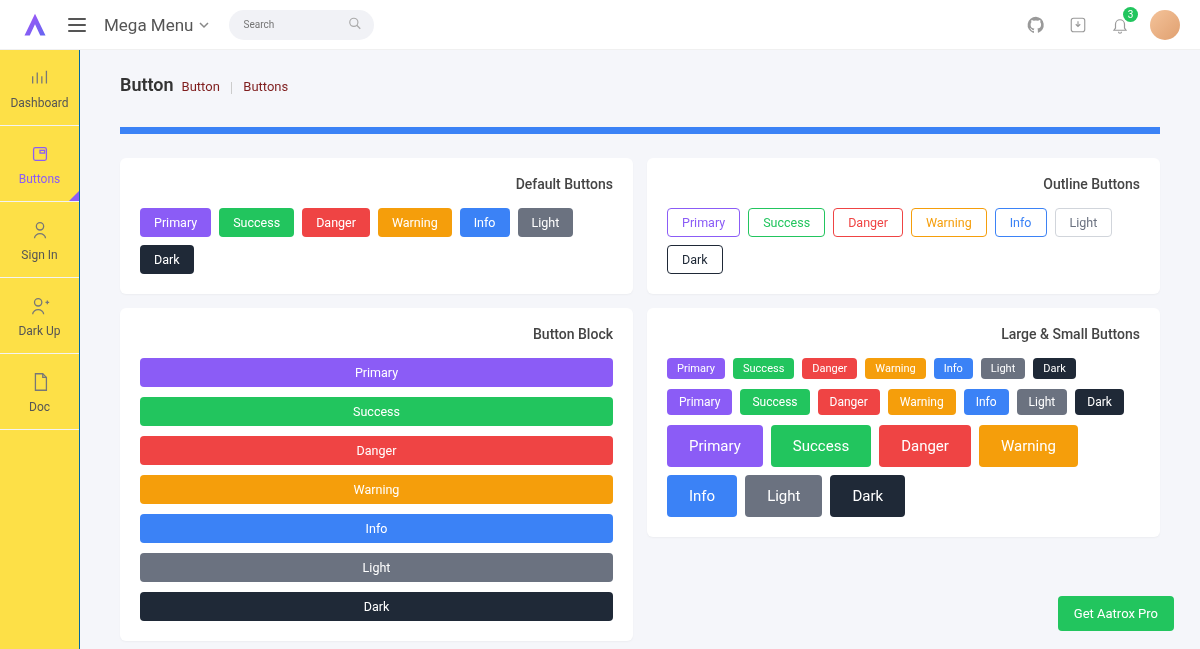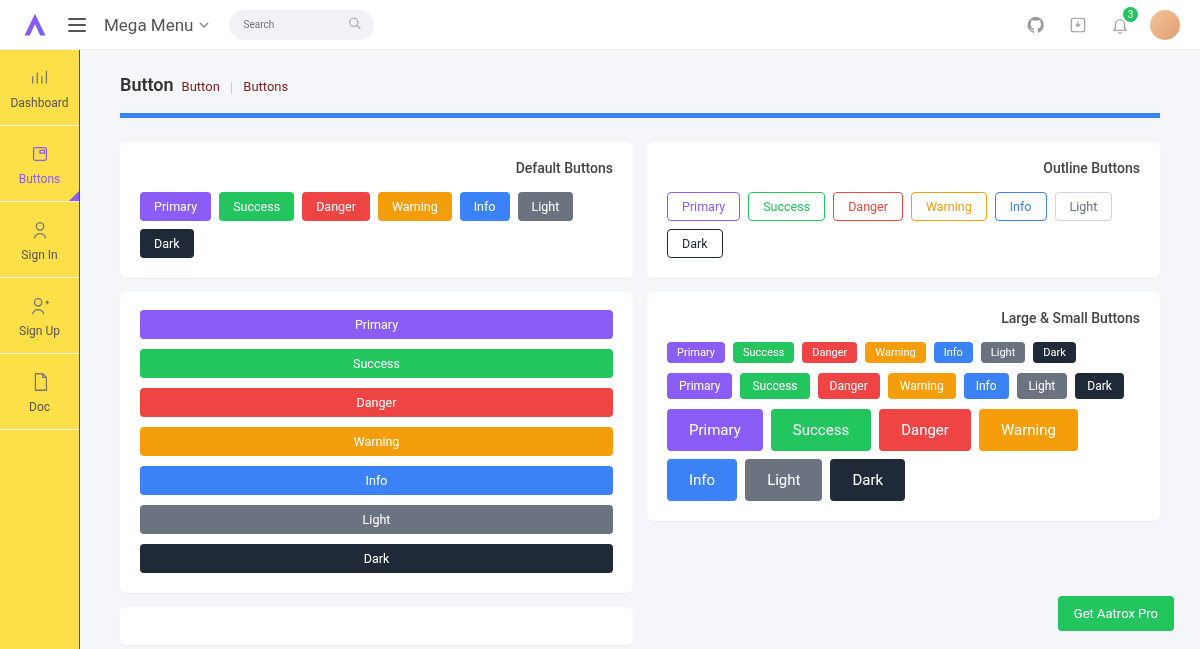--- a/index.html
+++ b/index.html
@@ -19,21 +19,21 @@
 .badge { position: absolute; top: -6px; right: -6px; min-width: 15px; height: 15px; background: #22c55e; color: #fff; font-size: 10px; border-radius: 8px; display: flex; align-items: center; justify-content: center; padding: 0 3px; }
 .avatar { width: 30px; height: 30px; border-radius: 50%; background: linear-gradient(135deg,#f4c39a,#e0a070); cursor: pointer; }
 
 .sidebar { position: fixed; top: 50px; left: 0; bottom: 0; width: 80px; background: #fde047; border-right: 1px solid #0369a1; z-index: 90; }
 .side-item { height: 76px; display: flex; flex-direction: column; align-items: center; justify-content: center; gap: 6px; font-size: 12px; color: #555; cursor: pointer; border-bottom: 1px solid #f3f3f3; position: relative; }
 .side-item.active { color: #8b5cf6; }
 .side-item.active::after { content: ''; position: absolute; bottom: 0; right: 0; width: 0; height: 0; border-style: solid; border-width: 0 0 10px 10px; border-color: transparent transparent #8b5cf6 transparent; }
 .side-icon { width: 24px; height: 24px; display: flex; align-items: center; justify-content: center; }
 
 .content { margin-left: 80px; margin-top: 50px; padding: 24px 40px 60px; min-height: calc(100vh - 50px); }
-.page-head { display: flex; align-items: baseline; gap: 8px; padding-bottom: 18px; border-bottom: 5px solid #3b82f6; margin-bottom: 24px; }
+.page-head { display: flex; align-items: baseline; gap: 8px; padding-bottom: 32px; border-bottom: 7px solid #3b82f6; margin-bottom: 24px; }
 .page-title { font-size: 18px; font-weight: 600; color: #333; }
 .crumb { font-size: 13px; color: #7f1d1d; }
 .crumb-sep { display: inline-block; width: 1px; height: 12px; background: #ccc; margin: 0 8px; vertical-align: middle; }
 
 .grid { display: grid; grid-template-columns: 1fr 1fr; gap: 14px; }
 .card { background: #fff; border-radius: 6px; padding: 18px 20px 20px; box-shadow: 0 1px 2px rgba(0,0,0,0.04); }
 .card-title { font-size: 14px; font-weight: 500; color: #444; margin-bottom: 16px; text-align: right; }
 .btn-row { display: flex; flex-wrap: wrap; gap: 8px; }
 .btn-col { display: flex; flex-direction: column; gap: 10px; }
 
@@ -153,21 +153,21 @@
     <span>Sign In</span>
   </div>
   <div class="side-item">
     <span class="side-icon">
         <svg width="22" height="22" viewBox="0 0 24 24" fill="none" stroke="#777" stroke-width="1.4">
           <circle cx="10" cy="8" r="4"></circle>
           <path d="M4 21c0-3 3-5 6-5s6 2 6 5"></path>
           <path d="M18 8h4m-2-2v4"></path>
         </svg>
       </span>
-    <span>Sign Up</span>
+    <span>Dark Up</span>
   </div>
   <div class="side-item">
     <span class="side-icon">
         <svg width="22" height="22" viewBox="0 0 24 24" fill="none" stroke="#777" stroke-width="1.4">
           <path d="M7 3h8l4 4v14H7z"></path>
           <path d="M15 3v4h4"></path>
         </svg>
       </span>
     <span>Doc</span>
   </div>
@@ -192,20 +192,21 @@
           <button class="btn btn-success">Success</button>
           <button class="btn btn-danger">Danger</button>
           <button class="btn btn-warning">Warning</button>
           <button class="btn btn-info">Info</button>
           <button class="btn btn-light">Light</button>
           <button class="btn btn-dark">Dark</button>
         </div>
       </div>
 
       <div class="card">
+        <div class="card-title">Button Block</div>
         <div class="btn-col">
           <button class="btn btn-block btn-primary">Primary</button>
           <button class="btn btn-block btn-success">Success</button>
           <button class="btn btn-block btn-danger">Danger</button>
           <button class="btn btn-block btn-warning">Warning</button>
           <button class="btn btn-block btn-info">Info</button>
           <button class="btn btn-block btn-light">Light</button>
           <button class="btn btn-block btn-dark">Dark</button>
         </div>
       </div>

